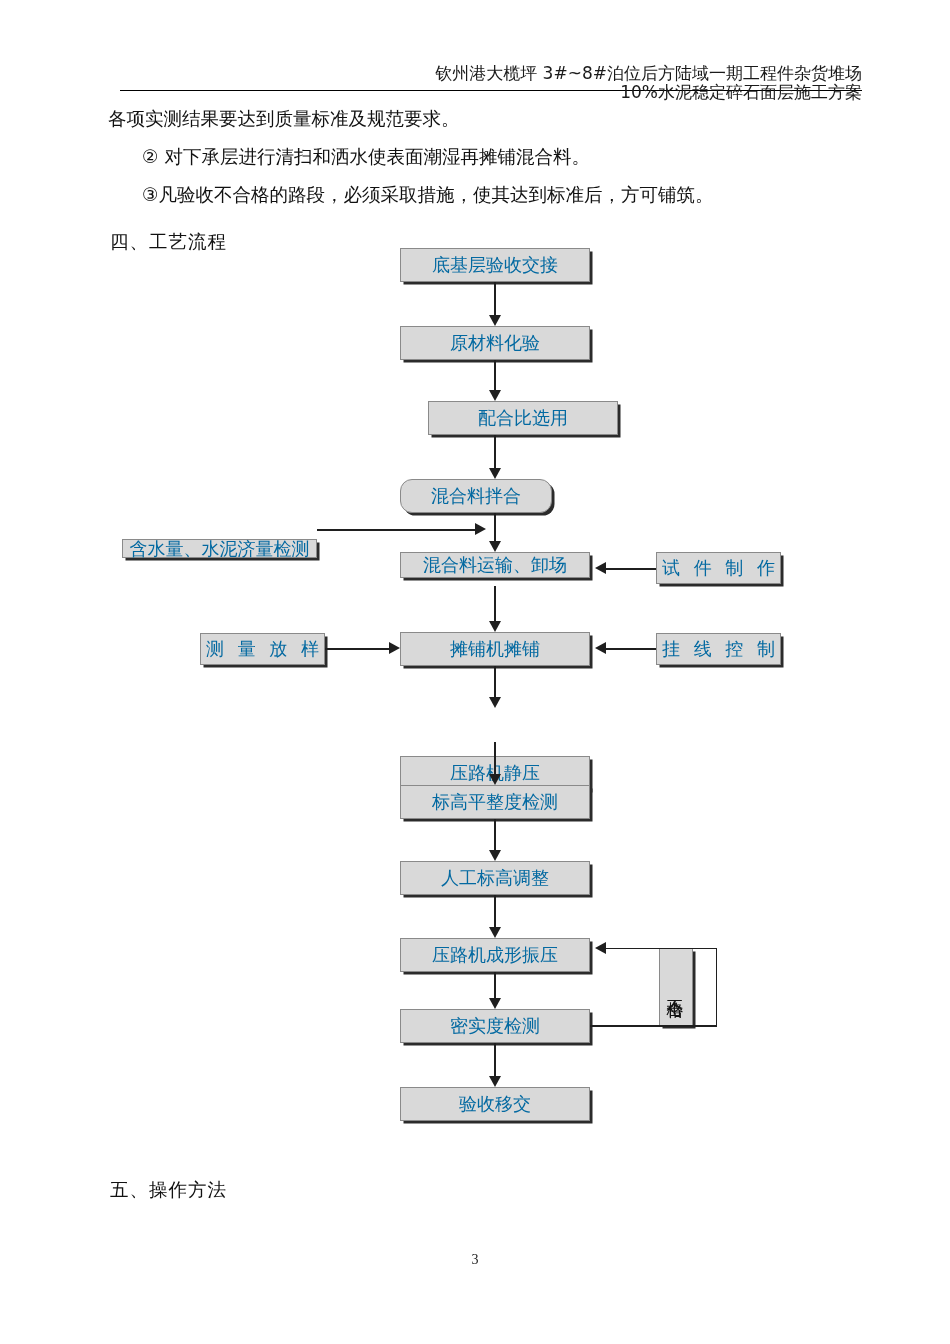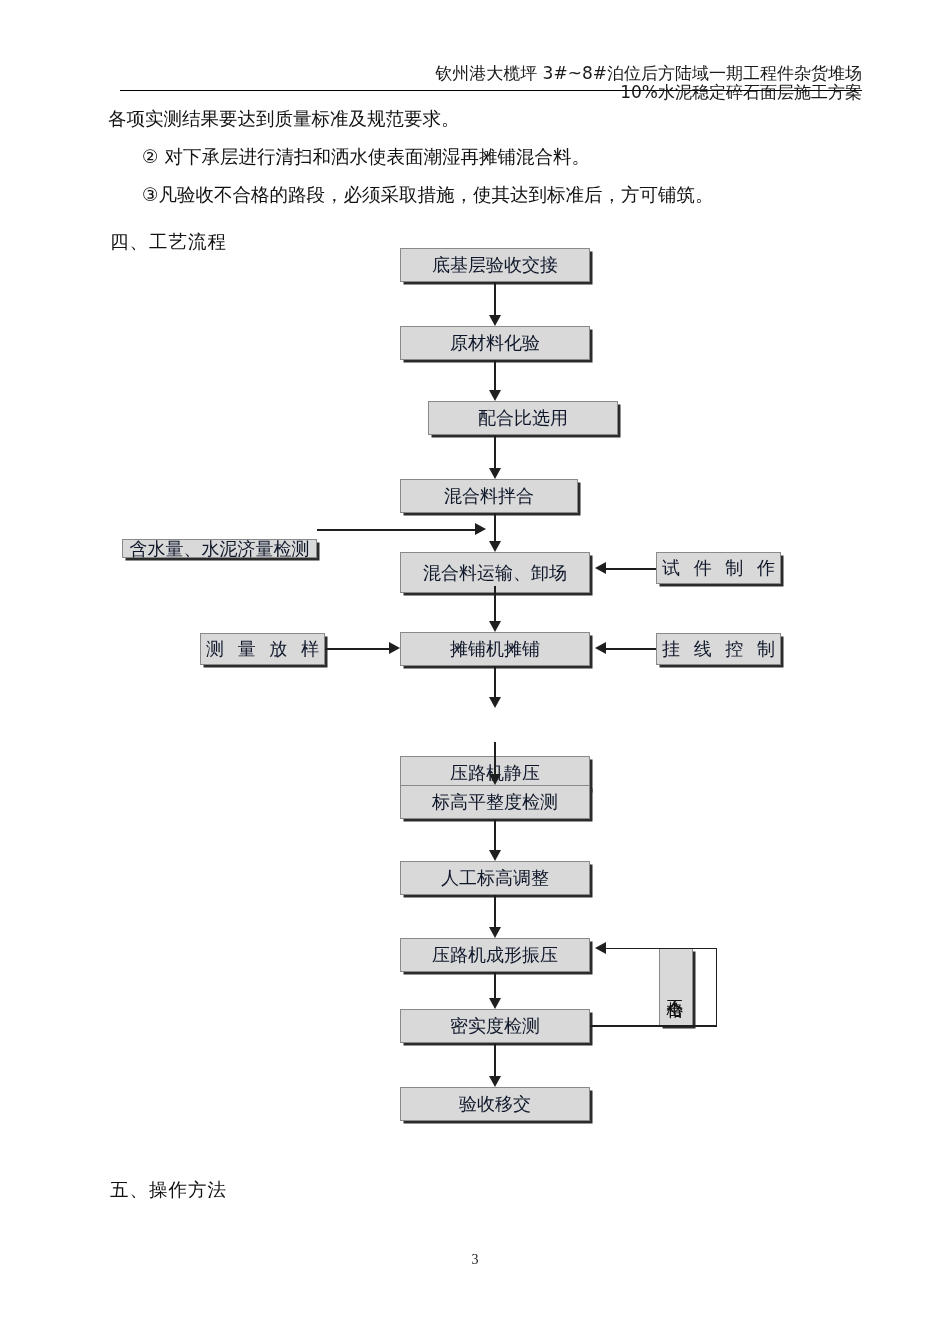--- a/index.html
+++ b/index.html
@@ -73,21 +73,21 @@
   .node {
     position: absolute;
     box-sizing: border-box;
     background: #d9d9d9;
     border: 1.3px solid #8a8a8a;
     box-shadow: 3px 3px 0 -0.5px #2b2b2b;
     display: flex;
     align-items: center;
     justify-content: center;
     font-size: 18px;
-    color: #0f172a;
+    color: #0369a1;
     white-space: nowrap;
     pointer-events: auto;
     text-align: center;
   }
   .node.spaced { letter-spacing: 4px; text-indent: 4px; }
 
   .node-vertical {
     position: absolute;
     box-sizing: border-box;
     background: #d9d9d9;
@@ -169,25 +169,25 @@
   </div>
 
   <div class="node" style="left:400px; top:326px; width:190px; height:34px;">
     <span>原材料化验</span>
   </div>
 
   <div class="node" style="left:400px; top:401px; width:190px; height:34px;margin-left:28px;">
     <span>配合比选用</span>
   </div>
 
-  <div class="node" style="left:400px; top:479px; width:178px; height:34px;">
+  <div class="node" style="left:400px; top:479px; width:152px; height:34px;border-radius:12px;">
     <span>混合料拌合</span>
   </div>
 
-  <div class="node" style="left:400px; top:552px; width:190px; height:41px;">
+  <div class="node" style="left:400px; top:552px; width:190px; height:26px;">
     <span>混合料运输、卸场</span>
   </div>
 
   <div class="node" style="left:400px; top:632px; width:190px; height:34px;">
     <span>摊铺机摊铺</span>
   </div>
 
   <div class="node" style="left:400px; top:708px; width:190px; height:34px;margin-top:48px;">
     <span>压路机静压</span>
   </div>

